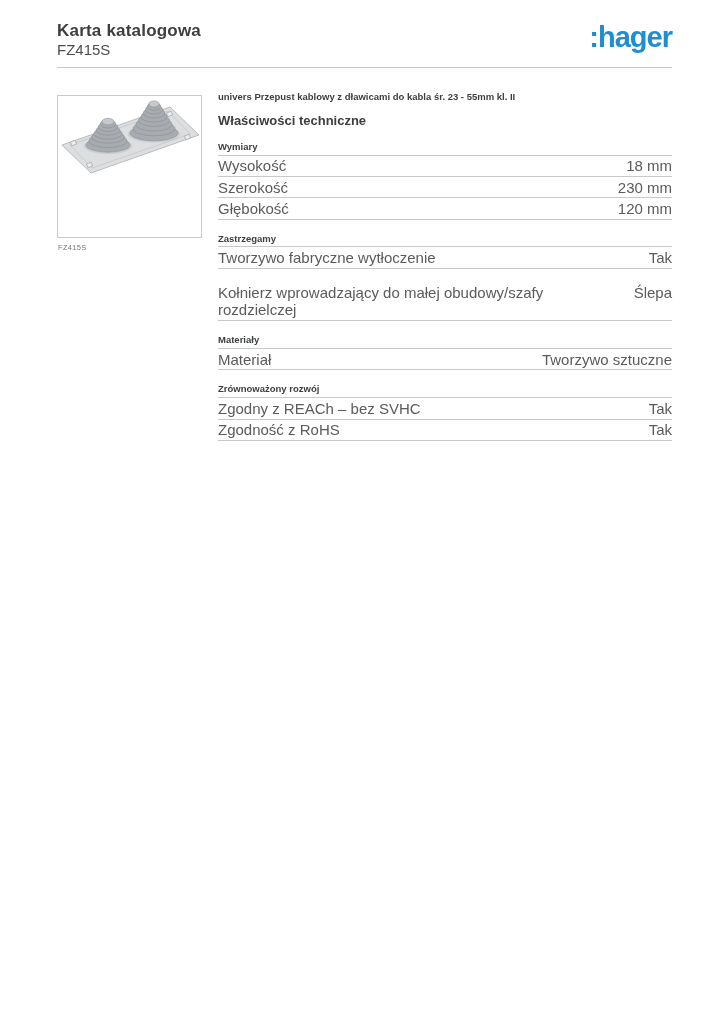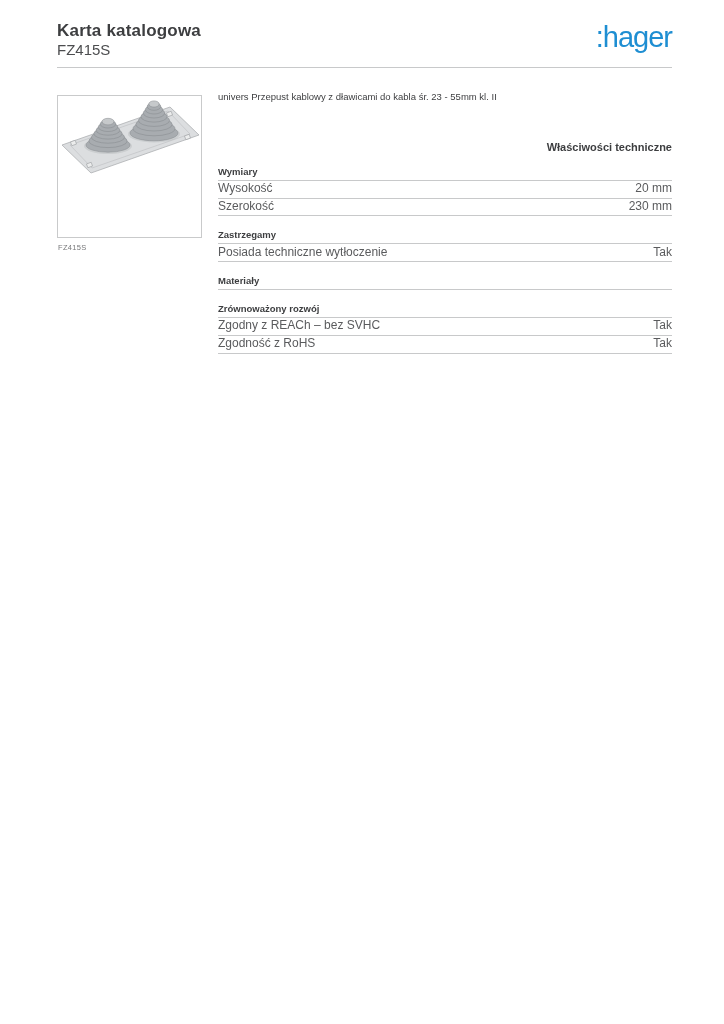--- a/index.html
+++ b/index.html
@@ -19,21 +19,21 @@
 
   
   .header { position:absolute; left:57px; top:21px; }
   .page-title {
     font-size:17px; font-weight:bold; color:#3d3e40;
     letter-spacing:.2px; line-height:1.2;
   }
   .page-subtitle { font-size:15px; color:#4c4d4f; line-height:1.25; }
   .logo {
     position:absolute; right:52px; top:23px;
-    font-size:29px; font-weight:normal; letter-spacing:-1px;
+    font-size:29px; font-weight:bold; letter-spacing:-1px;
     line-height:1;
   }
   .rule {
     position:absolute; left:57px; width:615px; height:0;
     border-top:1px solid #c8c9ca;
   }
   .rule-header { top:67px; }
   .rule-footer { top:988px; }
 
   
@@ -44,34 +44,34 @@
   }
   .image-box svg { display:block; }
   .image-caption {
     position:absolute; left:58px; top:243px;
     font-size:7.5px; color:#77787a; letter-spacing:.3px;
   }
 
   
   .content { position:absolute; left:218px; top:91px; width:454px; }
   .product-title {
-    font-size:9.5px; font-weight:normal; color:#3d3e40; line-height:1.25;
+    font-size:9.5px; font-weight:bold; color:#3d3e40; line-height:1.25;
   }
   .props-heading {
-    margin-top:38px; font-size:11px; font-weight:bold; color:#3d3e40;text-align:right;
+    margin-top:10px; font-size:13px; font-weight:bold; color:#3d3e40;
   }
   .prop-section { margin-top:14px; }
   .sec-title {
     font-size:9.5px; font-weight:bold; color:#3d3e40;
     line-height:1.15; padding-bottom:2px;
     border-bottom:1px solid #c8c9ca;
   }
   .prop-row {
     display:flex; justify-content:space-between; align-items:baseline;
-    font-size:12px; color:#5a5b5d; line-height:1.15;
+    font-size:15px; color:#5a5b5d; line-height:1.15;
     padding:1.5px 0; border-bottom:1px solid #c8c9ca;
   }
   .prop-label { text-align:left; }
   .prop-value { text-align:right; white-space:nowrap; padding-left:12px; }
 
   
   .footer {
     position:absolute; left:57px; top:997px; width:615px;
     display:grid; grid-template-columns:1fr auto 1fr; align-items:baseline;
     font-size:8.5px;
@@ -136,46 +136,62 @@
 
   <div class="content">
     <div class="product-title">univers Przepust kablowy z dławicami do kabla śr. 23 - 55mm kl. II</div>
     <div class="props-heading">Właściwości techniczne</div>
     <div id="sections-root">
   <section class="prop-section">
     <h3 class="sec-title">Wymiary</h3>
     <div class="rows">
   <div class="prop-row">
     <span class="prop-label">Wysokość</span>
-    <span class="prop-value">20 mm</span>
+    <span class="prop-value">18 mm</span>
   </div>
 
   <div class="prop-row">
     <span class="prop-label">Szerokość</span>
     <span class="prop-value">230 mm</span>
   </div>
 
+  <div class="prop-row">
+    <span class="prop-label">Głębokość</span>
+    <span class="prop-value">120 mm</span>
+  </div>
 </div>
   </section>
 
   <section class="prop-section">
     <h3 class="sec-title">Zastrzegamy</h3>
     <div class="rows">
   <div class="prop-row">
-    <span class="prop-label">Posiada techniczne wytłoczenie</span>
+    <span class="prop-label">Tworzywo fabryczne wytłoczenie</span>
     <span class="prop-value">Tak</span>
   </div>
 </div>
   </section>
 
   <section class="prop-section">
+    <div class="rows">
+  <div class="prop-row">
+    <span class="prop-label">Kołnierz wprowadzający do małej obudowy/szafy rozdzielczej</span>
+    <span class="prop-value">Ślepa</span>
+  </div>
+</div>
   </section>
 
   <section class="prop-section">
     <h3 class="sec-title">Materiały</h3>
+    <div class="rows">
+  <div class="prop-row">
+    <span class="prop-label">Materiał</span>
+    <span class="prop-value">Tworzywo sztuczne</span>
+  </div>
+</div>
   </section>
 
   <section class="prop-section">
     <h3 class="sec-title">Zrównoważony rozwój</h3>
     <div class="rows">
   <div class="prop-row">
     <span class="prop-label">Zgodny z REACh – bez SVHC</span>
     <span class="prop-value">Tak</span>
   </div>
 

